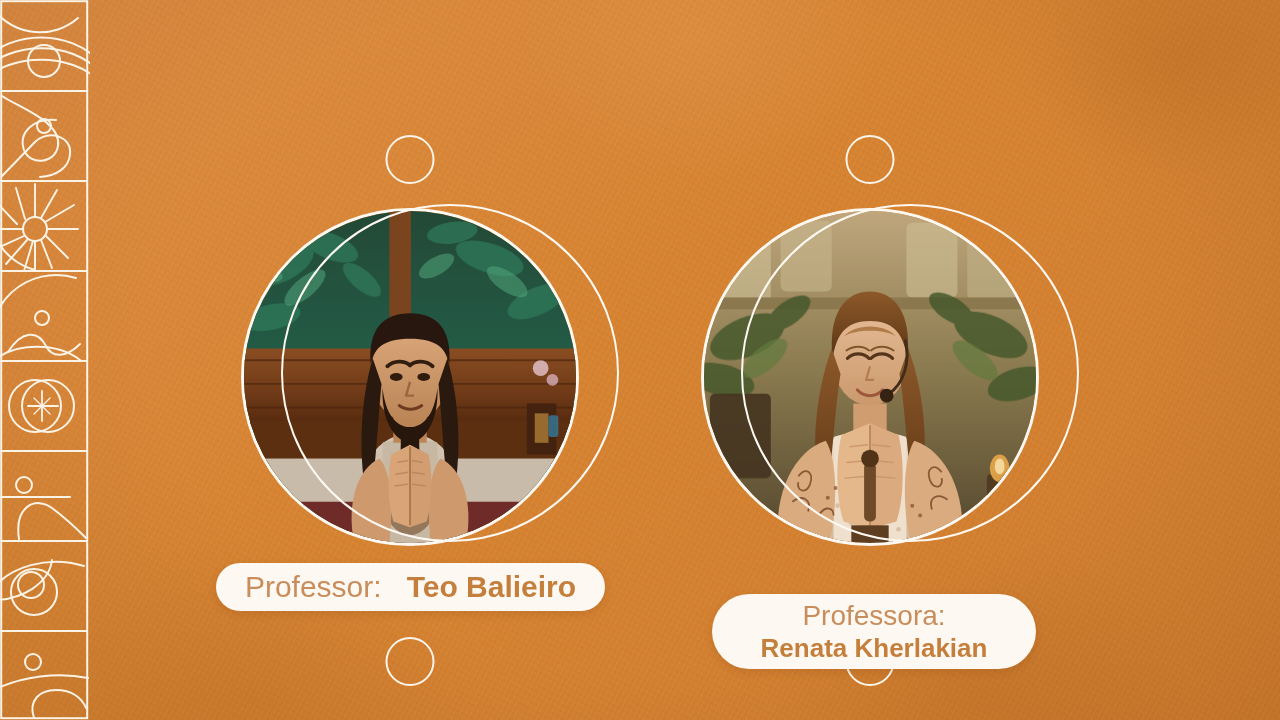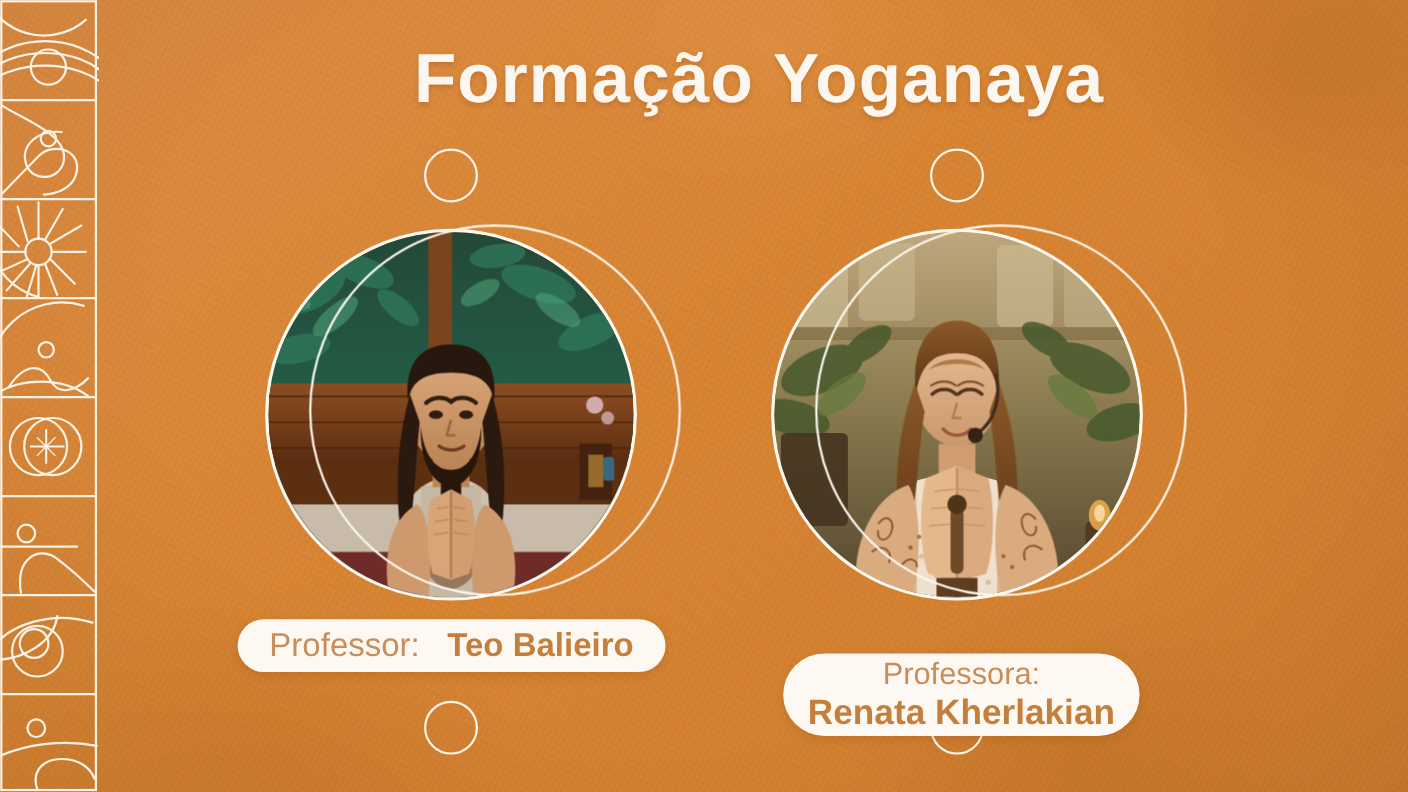--- a/index.html
+++ b/index.html
@@ -92,21 +92,21 @@
   }
   .pill-left{left:216px;top:563px;width:389px;height:48px;}
   .pill-right{left:712px;top:554px;width:324px;height:75px;margin-top:40px;}
 
   .pill-line{white-space:nowrap;line-height:1.14;}
   .role{color:#c98d5c;font-weight:400;}
   .pname{color:#c57f3d;font-weight:700;}
 
   .pill-left .pill-line{font-size:30px;}
   .pill-right .pill-line{font-size:28px;}
-  .pill-right .pname{font-size:32px;}
+  .pill-right .pname{font-size:26px;}
 </style>
 </head>
 <body>
 
 <div class="slide">
   <div class="grain"></div>
   <div class="vignette"></div>
 
   <div class="ornament">
     <svg viewBox="0 0 90 720" xmlns="http://www.w3.org/2000/svg">
@@ -185,21 +185,20 @@
 
         <g>
           <circle cx="33" cy="662" r="8"></circle>
           <path d="M -6 690 C 22 676, 58 672, 88 678"></path>
           <path d="M 34 718 C 28 700, 40 690, 56 690 C 72 690, 82 698, 86 708"></path>
         </g>
       </g>
     </svg>
   </div>
 
-  <div class="title">Formação Yoganaya</div>
 
   <div class="person person-left">
     <div class="dot dot-top"></div>
 
     <div class="photo-wrap">
       <div class="photo">
         <div class="photo-art">
           <svg viewBox="0 0 338 338" xmlns="http://www.w3.org/2000/svg" preserveAspectRatio="xMidYMid slice">
             <defs>
               <linearGradient id="tFoliage" x1="0" y1="0" x2="0" y2="1">

